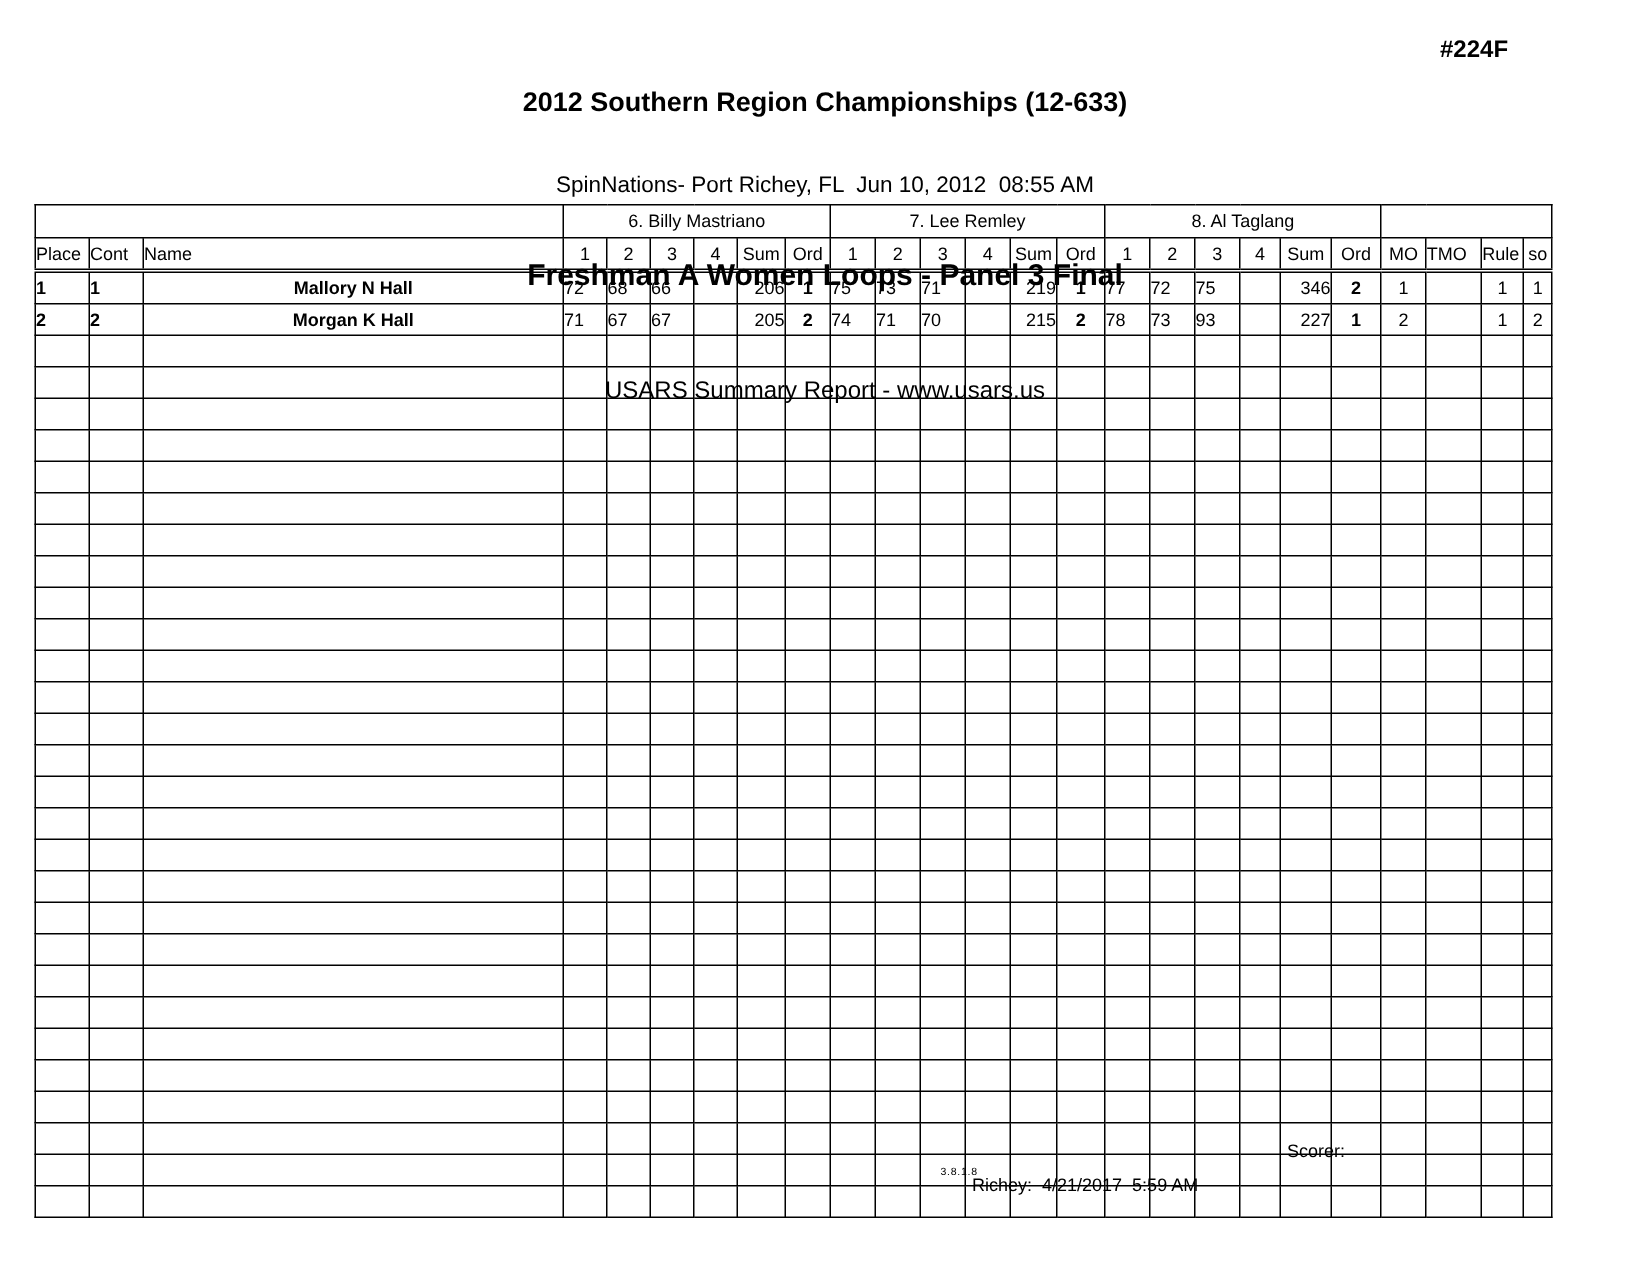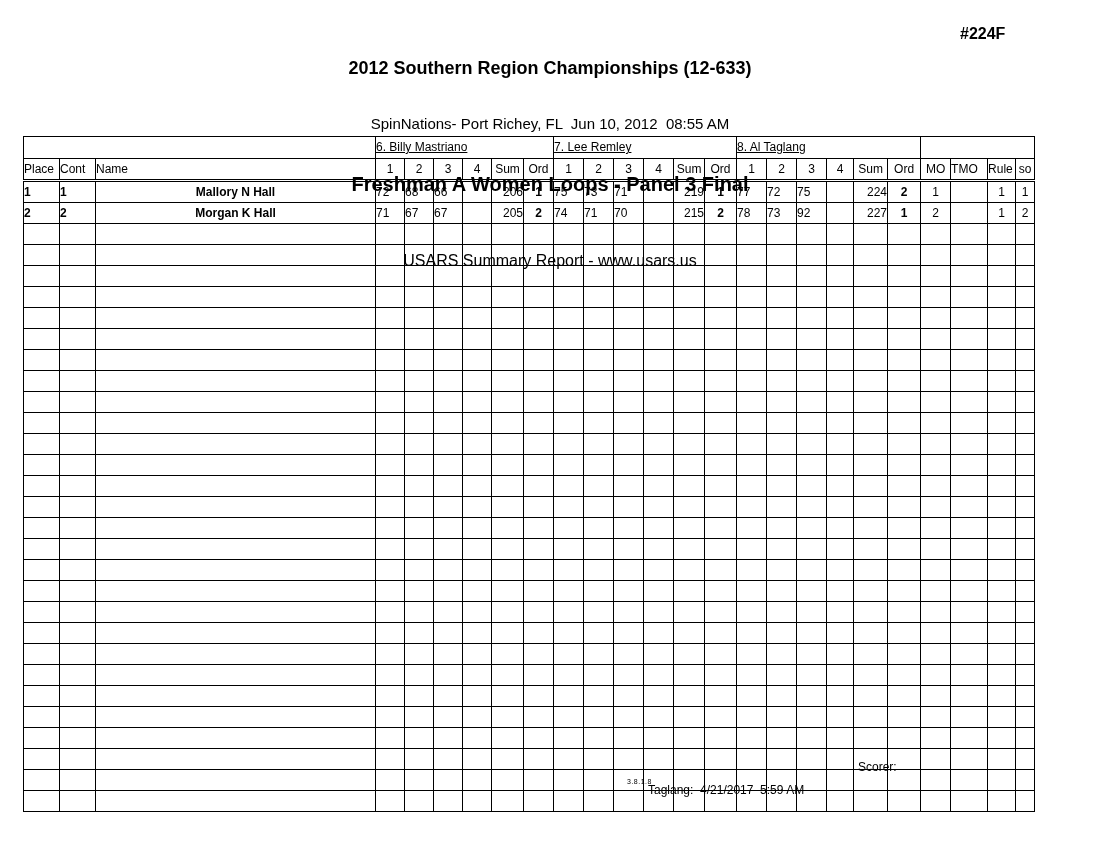--- a/index.html
+++ b/index.html
@@ -19,21 +19,21 @@
   table.summary {
     position:absolute; left:23px; top:136px;
     border-collapse:collapse; table-layout:fixed; width:1011px;
   }
   table.summary td {
     border:1px solid #000; height:20px; padding:0;
     font-size:12px; line-height:19px; overflow:hidden; white-space:nowrap;
   }
   tr.judge-row td { height:21px; }
   td.nob { border:none; }
-  td.judge-name { text-align:left; padding-left:6px;text-decoration:underline; }
+  td.judge-name { text-align:center; padding-left:6px; }
   tr.head-row td { border-bottom:3px double #000; }
   td.h-left   { text-align:left; padding-left:3px; }
   td.h-center { text-align:center; }
   td.ord  { border-left:4px solid #000; border-right:4px solid #000; text-align:center; font-weight:bold; }
   td.h-ord{ border-left:4px solid #000; border-right:4px solid #000; text-align:center; font-weight:normal; }
   td.sum  { text-align:right; padding-right:3px; }
   td.score{ text-align:left; padding-left:5px; }
   td.place-cell, td.cont-cell { text-align:left; padding-left:5px; font-weight:bold; }
   td.name-cell { text-align:center; padding-left:6px; font-weight:bold; font-size:13px; }
   td.mid { text-align:center; }
@@ -134,21 +134,21 @@
           <td class="score">75</td>
           <td class="score">73</td>
           <td class="score">71</td>
           <td class="score"></td>
           <td class="sum">219</td>
           <td class="ord">1</td>
           <td class="score">77</td>
           <td class="score">72</td>
           <td class="score">75</td>
           <td class="score"></td>
-          <td class="sum">224</td>
+          <td class="sum">346</td>
           <td class="ord">2</td>
           <td class="mid">1</td>
           <td class="mid"></td>
           <td class="mid">1</td>
           <td class="mid">1</td>
         </tr>
         <tr>
           <td class="place-cell">2</td>
           <td class="cont-cell">2</td>
           <td class="name-cell">Morgan K Hall</td>
@@ -159,21 +159,21 @@
           <td class="sum">205</td>
           <td class="ord">2</td>
           <td class="score">74</td>
           <td class="score">71</td>
           <td class="score">70</td>
           <td class="score"></td>
           <td class="sum">215</td>
           <td class="ord">2</td>
           <td class="score">78</td>
           <td class="score">73</td>
-          <td class="score">92</td>
+          <td class="score">93</td>
           <td class="score"></td>
           <td class="sum">227</td>
           <td class="ord">1</td>
           <td class="mid">2</td>
           <td class="mid"></td>
           <td class="mid">1</td>
           <td class="mid">2</td>
         </tr>
         <tr>
           <td class="place-cell"></td>
@@ -928,16 +928,16 @@
           <td class="ord"></td>
           <td class="mid"></td>
           <td class="mid"></td>
           <td class="mid"></td>
           <td class="mid"></td>
         </tr>
       </tbody>
   </table>
 
   <div class="version">3.8.1.8</div>
-  <div class="printed"><span>Taglang:</span><span>  </span><span>4/21/2017  5:59 AM</span></div>
+  <div class="printed"><span>Richey:</span><span>  </span><span>4/21/2017  5:59 AM</span></div>
   <div class="scorer">Scorer:</div>
 
 </div>
 
 </body></html>

